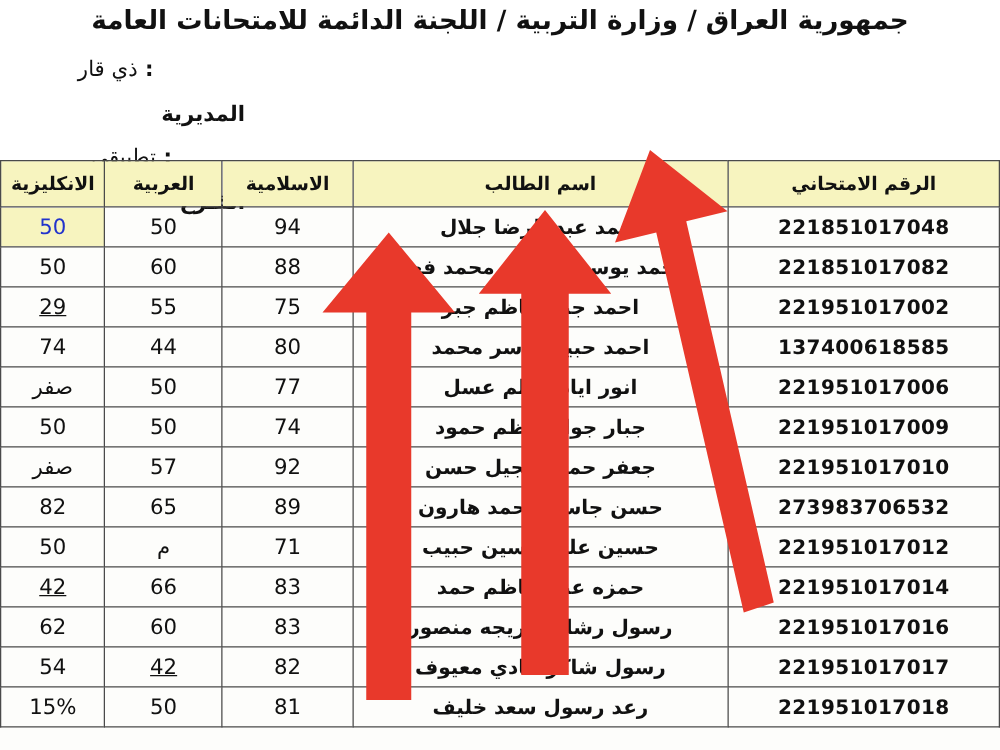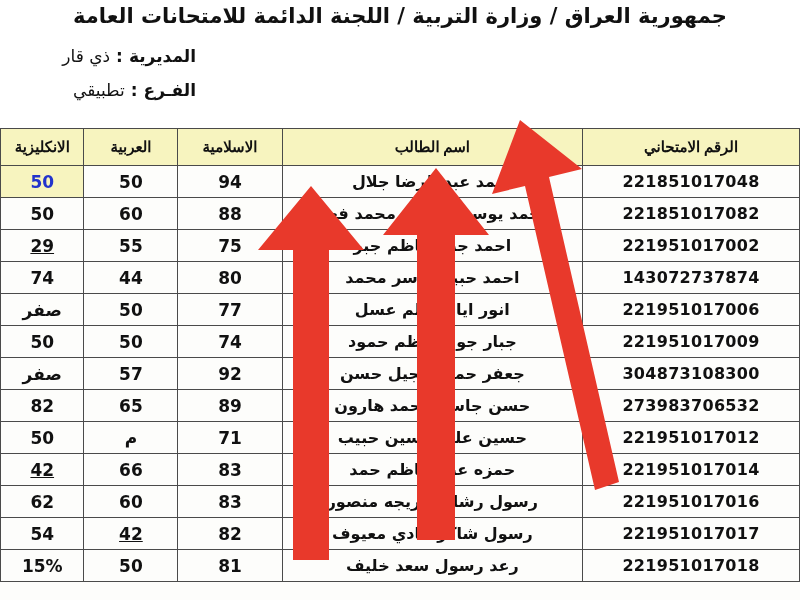--- a/index.html
+++ b/index.html
@@ -105,21 +105,21 @@
     color: #111111;
     direction: rtl;
   }
   .meta .row {
     display: flex;
     justify-content: flex-start;
     gap: 6px;
     margin-bottom: 14px;
     white-space: nowrap;
   }
-  .meta .label { font-weight: bold; }
+  .meta .label { font-weight: bold; margin-top: 36px; }
   .meta .sep { font-weight: bold; }
   .meta .value { font-weight: normal; }
 
   
   .table-wrap {
     position: absolute;
     top: 128px;
     left: 0;
     right: 0;
     bottom: 0;
@@ -143,41 +143,40 @@
     padding: 0 4px;
     white-space: nowrap;
     overflow: hidden;
   }
 
   table.results thead th {
     background: #f7f4bf;
     font-weight: bold;
     font-size: 15px;
     height: 36px;
-    font-family: Liberation Serif, serif;
   }
 
   col.c-num   { width: 208px; }
   col.c-name  { width: 288px; }
   col.c-isl   { width: 100px; }
   col.c-ara   { width: 90px; }
   col.c-eng   { width: 80px; }
 
   td.num {
     font-size: 16px;
     font-weight: bold;
     letter-spacing: 0.3px;
     direction: ltr;
   }
   td.name {
     text-align: center;
     font-size: 16px;
     font-weight: bold;
   }
-  td.grade { font-size: 17px; font-weight: bold; }
+  td.grade { font-size: 17px; font-weight: normal; }
   td.grade.u { text-decoration: underline; }
   td.grade.hl { background: #f7f4bf; color: #2233cc; }
 
   
   .arrows {
     position: absolute;
     inset: 0;
     pointer-events: none;
   }
 </style>
@@ -240,42 +239,42 @@
             <td class="grade">50</td>
           </tr>
           <tr>
             <td class="num">221951017002</td>
             <td class="name">احمد جبار كاظم جبر</td>
             <td class="grade">75</td>
             <td class="grade">55</td>
             <td class="grade u">29</td>
           </tr>
           <tr>
-            <td class="num">143072737874</td>
+            <td class="num">137400618585</td>
             <td class="name">احمد حبيب ياسر محمد</td>
             <td class="grade">80</td>
             <td class="grade">44</td>
             <td class="grade">74</td>
           </tr>
           <tr>
             <td class="num">221951017006</td>
             <td class="name">انور اياد سالم عسل</td>
             <td class="grade">77</td>
             <td class="grade">50</td>
             <td class="grade">صفر</td>
           </tr>
           <tr>
             <td class="num">221951017009</td>
             <td class="name">جبار جواد كاظم حمود</td>
             <td class="grade">74</td>
             <td class="grade">50</td>
             <td class="grade">50</td>
           </tr>
           <tr>
-            <td class="num">304873108300</td>
+            <td class="num">221951017010</td>
             <td class="name">جعفر حمود عجيل حسن</td>
             <td class="grade">92</td>
             <td class="grade">57</td>
             <td class="grade">صفر</td>
           </tr>
           <tr>
             <td class="num">273983706532</td>
             <td class="name">حسن جاسم محمد هارون</td>
             <td class="grade">89</td>
             <td class="grade">65</td>

